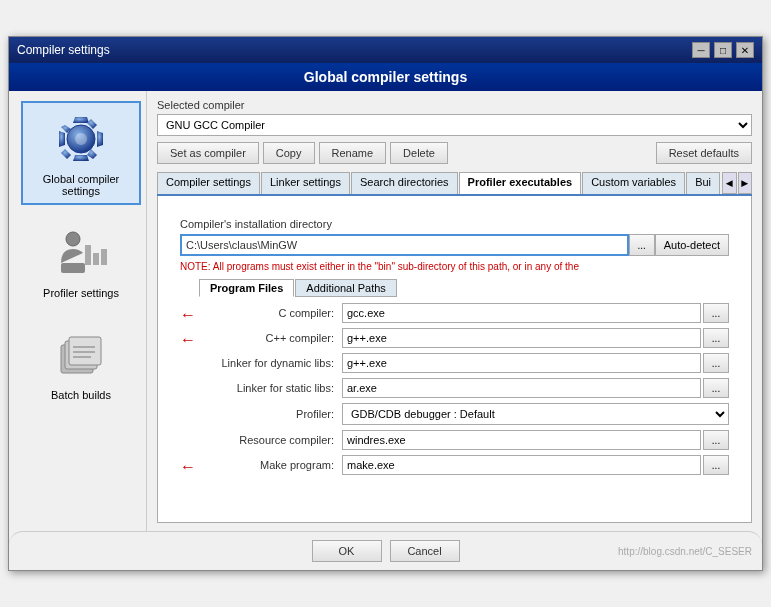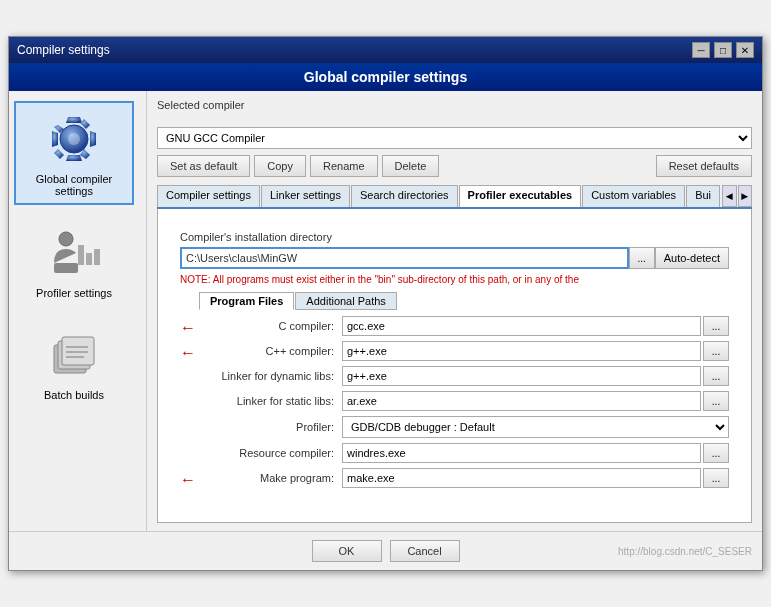--- a/index.html
+++ b/index.html
@@ -61,21 +61,21 @@
       display: flex;
       flex: 1;
       overflow: hidden;
     }
     .sidebar {
       width: 138px;
       background: #f0f0f0;
       border-right: 1px solid #ccc;
       display: flex;
       flex-direction: column;
-      align-items: flex-start;
+      align-items: flex-end;
       padding: 10px 5px;
       gap: 10px;
       flex-shrink: 0;
     }
     .sidebar-item {
       display: flex;
       flex-direction: column;
       align-items: center;
       cursor: pointer;
       padding: 6px;
@@ -103,21 +103,21 @@
     .main-content {
       flex: 1;
       display: flex;
       flex-direction: column;
       padding: 8px 10px;
       overflow: hidden;
     }
     .selected-compiler-label {
       font-size: 11px;
       color: #333;
-      margin-bottom: 16px;
+      margin-bottom: 3px;
     }
     .compiler-select-row {
       display: flex;
       align-items: center;
       margin-bottom: 6px;
     }
     .compiler-select {
       flex: 1;
       height: 22px;
       border: 1px solid #aaa;
@@ -290,20 +290,21 @@
     .footer {
       display: flex;
       justify-content: center;
       align-items: center;
       padding: 8px;
       gap: 8px;
       border-top: 1px solid #ccc;
       background: #f0f0f0;
       flex-shrink: 0;
       position: relative;
+      border-radius: 14px;
     }
     .footer-watermark {
       position: absolute;
       right: 10px;
       font-size: 10px;
       color: #aaa;
     }
   </style>
 </head>
 <body>
@@ -393,21 +394,21 @@
     <div class="main-content">
 
       <div class="selected-compiler-label">Selected compiler</div>
       <div class="compiler-select-row">
         <select class="compiler-select">
           <option>GNU GCC Compiler</option>
         </select>
       </div>
 
       <div class="button-row">
-        <button class="btn">Set as default</button>
+        <button class="btn">Set as compiler</button>
         <button class="btn">Copy</button>
         <button class="btn">Rename</button>
         <button class="btn">Delete</button>
         <button class="btn" style="margin-left:auto;">Reset defaults</button>
       </div>
 
       <div class="tabs-row">
         <div class="tab">Compiler settings</div>
         <div class="tab">Linker settings</div>
         <div class="tab">Search directories</div>

